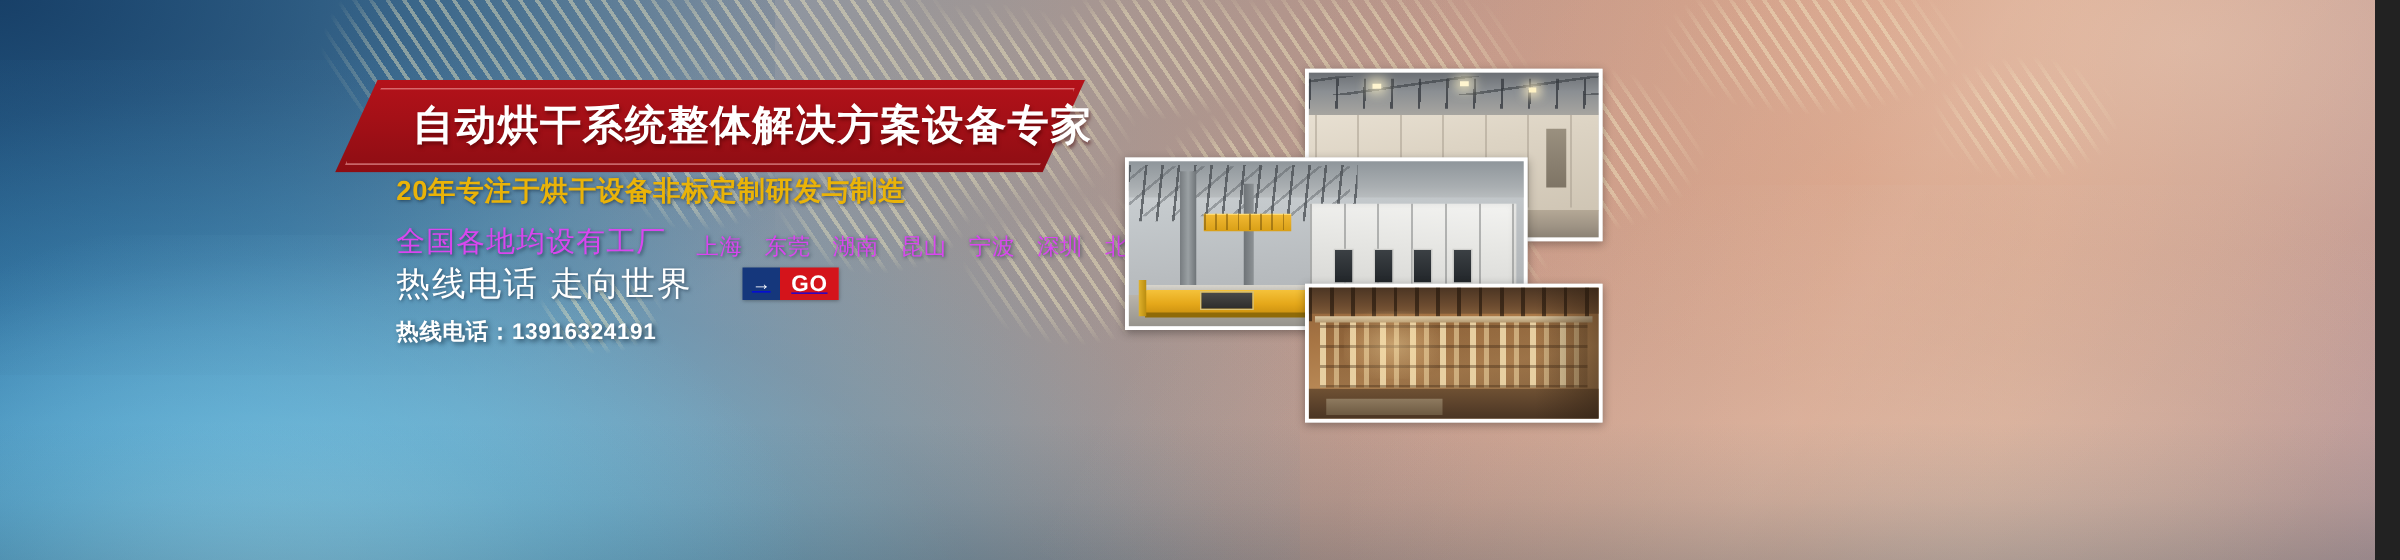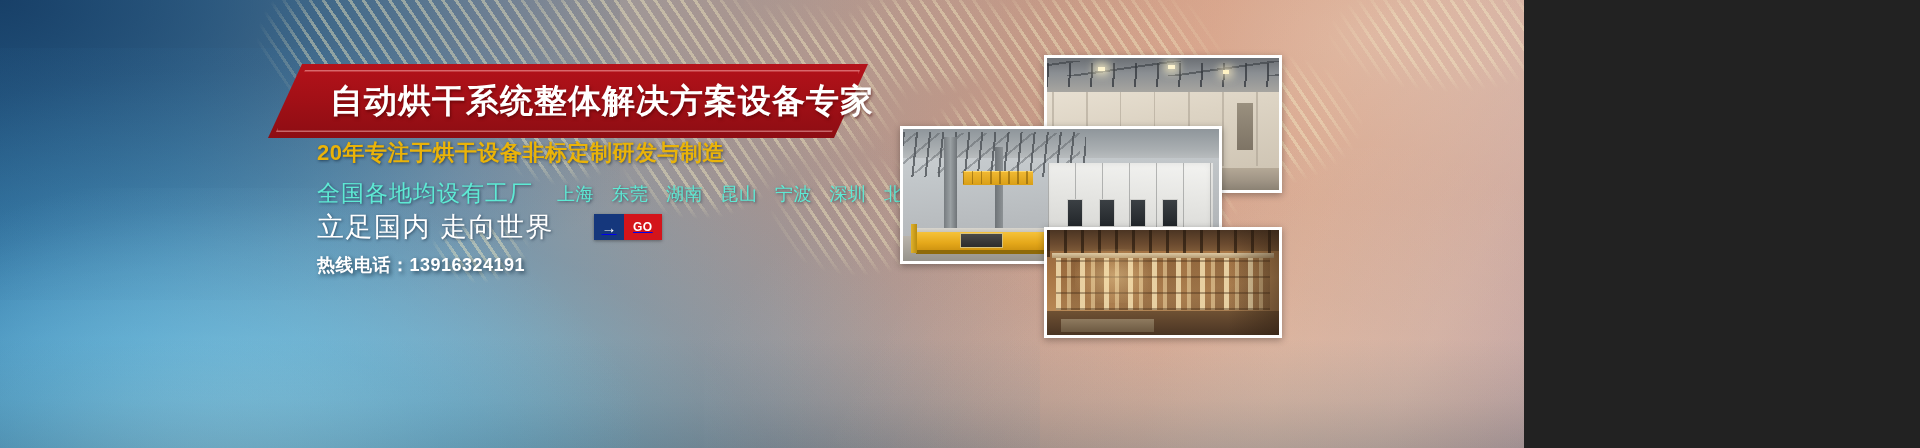--- a/index.html
+++ b/index.html
@@ -2,21 +2,21 @@
 <html><head>
 <meta charset="utf-8">
 <style>
   html, body {
     margin: 0;
     padding: 0;
     background: #222;
   }
   .banner {
     position: relative;
-    width: 1524px;
+    width: 1900px;
     height: 448px;
     overflow: hidden;
     font-family: "Liberation Sans", "DejaVu Sans", sans-serif;
   }
 
   
   .bg-base {
     position: absolute;
     inset: 0;
     background:
@@ -212,23 +212,23 @@
     font-weight: bold;
     letter-spacing: 0.5px;
     white-space: nowrap;
     text-shadow: 1px 1px 3px rgba(20,40,60,0.70);
   }
   .line3 {
     position: absolute;
     left: 317px;
     top: 178px;
     display: flex;
-    align-items: center;
+    align-items: flex-end;
     white-space: nowrap;
-    color: #5eead4;
+    color: #d946ef;
     text-shadow: 1px 1px 3px rgba(20,40,60,0.65);
   }
   .line3 .l3-main {
     font-size: 23px;
     letter-spacing: 1px;
   }
   .line3 .cities {
     margin-left: 24px;
     font-size: 18px;
     letter-spacing: 0.5px;
@@ -265,21 +265,21 @@
     justify-content: center;
     font-size: 15px;
     line-height: 1;
   }
   .go-label {
     background: #d4141b;
     color: #ffffff;
     padding: 0 9px;
     display: flex;
     align-items: center;
-    font-size: 12px;
+    font-size: 18px;
     font-weight: bold;
     letter-spacing: 0.5px;
   }
 
   .line5 {
     position: absolute;
     left: 317px;
     top: 253px;
     color: #ffffff;
     font-size: 18px;
@@ -520,21 +520,21 @@
       <span>湖南</span>
       <span>昆山</span>
       <span>宁波</span>
       <span>深圳</span>
       <span>北京</span>
       <span>天津</span>
     </span>
   </div>
 
   <div class="line4">
-    <span class="l4-text">立足国内 走向世界</span>
+    <span class="l4-text">热线电话 走向世界</span>
     <a class="go-btn" href="#">
       <span class="go-arrow">→</span>
       <span class="go-label">GO</span>
     </a>
   </div>
 
   <div class="line5">热线电话：13916324191</div>
 
   <div class="photo photo-top">
     <div class="ph-sky">

